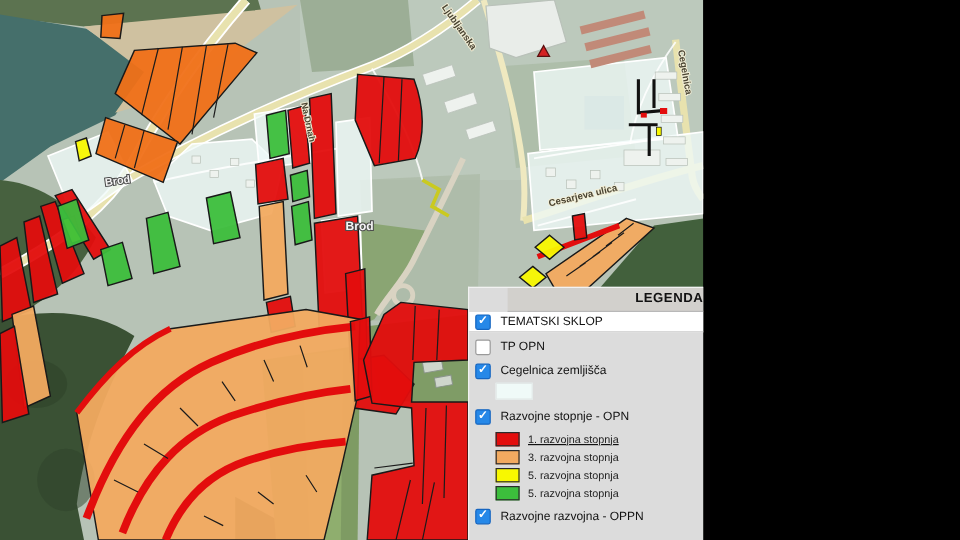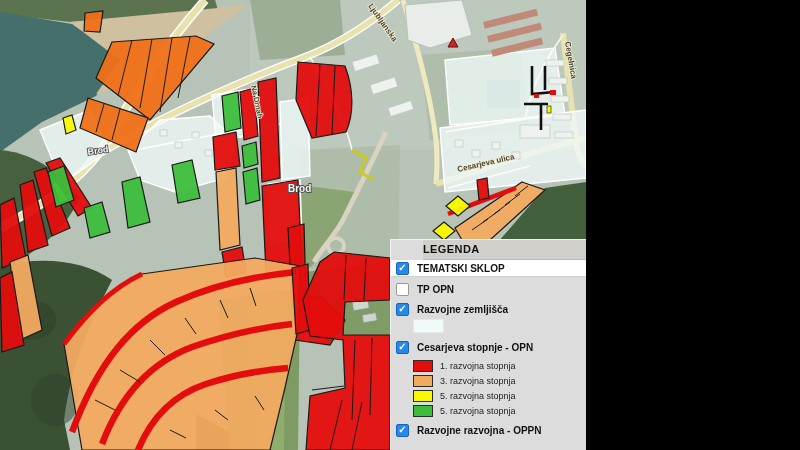--- a/index.html
+++ b/index.html
@@ -20,35 +20,35 @@
   .street{stroke:#ffffff;stroke-width:1.6px;fill:none;opacity:.85;}
   .maplabel{font-family:"Liberation Sans",sans-serif;font-weight:bold;
             paint-order:stroke;stroke:#f2eed6;stroke-width:1.6px;fill:#4a4432;}
   .whitelabel{font-family:"Liberation Sans",sans-serif;font-weight:bold;
             paint-order:stroke;stroke:#4d4d4d;stroke-width:1.8px;fill:#f5f5f5;}
 
   
   #legend{position:absolute;left:390px;top:239px;width:196px;height:211px;
           background:var(--panel_bg);border-top:1px solid #f2f2f2;border-left:1px solid #f2f2f2;
           box-sizing:border-box;color:#111;}
-  #legend .hdr{height:19px;line-height:19px;text-align:left;font-size:11px;font-weight:bold;
+  #legend .hdr{height:19px;line-height:19px;text-align:right;font-size:11px;font-weight:bold;
           letter-spacing:.4px;background:var(--panel_header_bg);border-bottom:1px solid #b8b8b8;margin-left:32px;}
   .lrow{display:flex;align-items:center;height:16px;}
   .lrow.white{background:#ffffff;border-bottom:1px solid #cfcfcf;}
-  .lrow .lbl{font-size:10px;font-weight:bold;white-space:nowrap;text-align:right;}
+  .lrow .lbl{font-size:10px;font-weight:normal;white-space:nowrap;text-align:right;}
   .cb{width:13px;height:13px;border-radius:2px;margin:0 8px 0 5px;flex:0 0 13px;
       display:flex;align-items:center;justify-content:center;box-sizing:border-box;}
   .cb.on{background:var(--checkbox_blue);border:1px solid #1565c0;}
   .cb.off{background:#fff;border:1px solid #9a9a9a;}
   .cb span{color:#fff;font-size:10px;font-weight:bold;line-height:1;}
   .swatch-pale{width:31px;height:14px;margin:2px 0 6px 22px;border:1px solid #e3e9e8;box-sizing:border-box;}
   .stage{display:flex;align-items:center;height:15px;}
   .stage .sw{width:20px;height:12px;border:1px solid #2b2b2b;margin:0 7px 0 22px;flex:0 0 20px;box-sizing:border-box;}
   .stage .txt{font-size:9px;color:#222;white-space:nowrap;}
-  .gap3{margin-top:3px;} .gap4{margin-top:4px;} .gap2{margin-top:2px;}
+  .gap3{margin-top:3px;text-decoration:underline;} .gap4{margin-top:4px;} .gap2{margin-top:2px;}
 </style>
 </head>
 <body>
 
 <div id="screen">
 
   <div id="map">
     <svg width="586" height="450" viewBox="0 0 586 450" xmlns="http://www.w3.org/2000/svg">
 
       <g>
@@ -231,29 +231,29 @@
 
     <div class="lrow gap4">
       <div class="cb off"></div>
       <div class="lbl">TP OPN</div>
     </div>
 
     <div class="lrow gap4">
       <div class="cb on">
         <span>✓</span>
       </div>
-      <div class="lbl">Razvojne zemljišča</div>
+      <div class="lbl">Cegelnica zemljišča</div>
     </div>
     <div class="swatch-pale" style="background: rgb(240, 250, 248);"></div>
 
     <div class="lrow gap2">
       <div class="cb on">
         <span>✓</span>
       </div>
-      <div class="lbl">Cesarjeva stopnje - OPN</div>
+      <div class="lbl">Razvojne stopnje - OPN</div>
     </div>
 
     <div class="stage gap3">
       <div class="sw" style="background: rgb(227, 13, 13);"></div>
       <div class="txt">1. razvojna stopnja</div>
     </div>
     <div class="stage">
       <div class="sw" style="background: rgb(242, 170, 96);"></div>
       <div class="txt">3. razvojna stopnja</div>
     </div>

